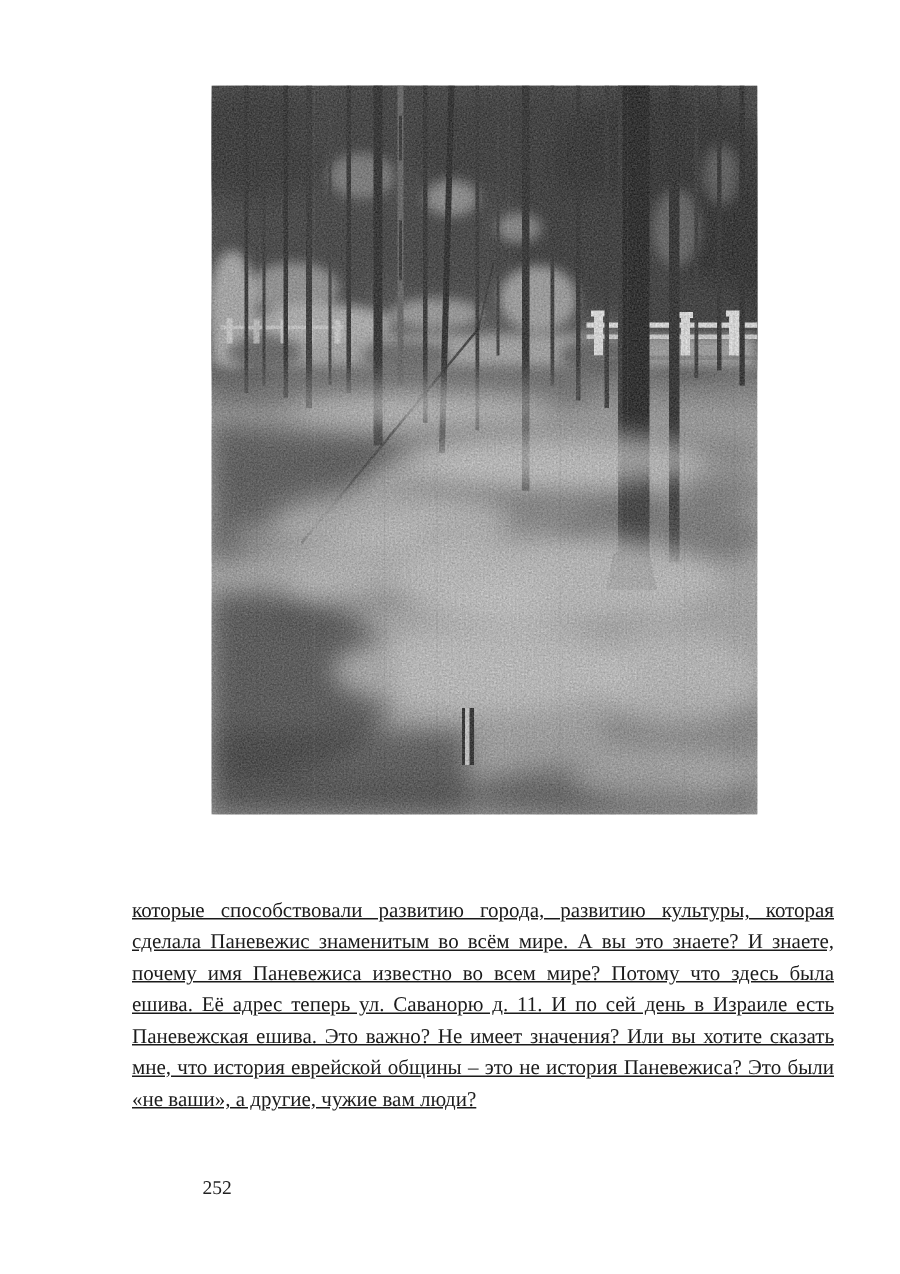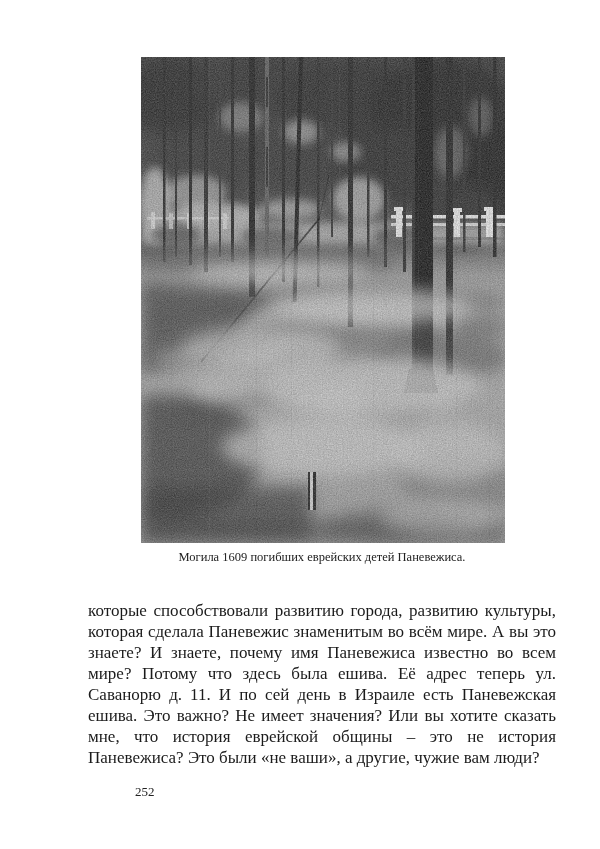--- a/index.html
+++ b/index.html
@@ -37,25 +37,26 @@
     text-align: center;
     font-size: 12.5px;
     line-height: 16px;
     color: #222222;
   }
   .body-text {
     position: absolute;
     left: 88px;
     top: 583px;
     width: 468px;
-    font-size: 17px;
+    font-size: 14px;
     line-height: 21px;
     text-align: justify;
     text-align-last: left;
     color: #1b1b1b;
+    text-decoration: underline;
   }
   .page-number {
     position: absolute;
     left: 88px;
     top: 784px;
     font-size: 13px;
     color: #222222;
     margin-left: 47px;
   }
 </style>
@@ -227,19 +228,18 @@
           <rect x="277" y="0" width="0.8" height="486" fill="#ffffff" opacity="0.05"></rect>
           <rect x="315" y="0" width="0.8" height="486" fill="#111111" opacity="0.05"></rect>
           <rect x="348" y="0" width="0.8" height="486" fill="#111111" opacity="0.05"></rect>
         </g>
         <rect x="0" y="0" width="364" height="486" filter="url(#grainDark)" opacity="0.22"></rect>
         <rect x="0" y="0" width="364" height="486" filter="url(#grainLight)" opacity="0.18"></rect>
       </svg>
     </div>
   </figure>
 
-  <div class="photo-caption">Могила 1609 погибших еврейских детей Паневежиса.</div>
 
   <p class="body-text">которые способствовали развитию города, развитию культуры, которая сделала Паневежис знаменитым во всём мире. А вы это знаете? И знаете, почему имя Паневежиса известно во всем мире? Потому что здесь была ешива. Её адрес теперь ул. Саванорю д. 11. И по сей день в Израиле есть Паневежская ешива. Это важно? Не имеет значения? Или вы хотите сказать мне, что история еврейской общины – это не история Паневежиса? Это были «не ваши», а другие, чужие вам люди?</p>
 
   <div class="page-number">252</div>
 
 </div>
 
 </body></html>

